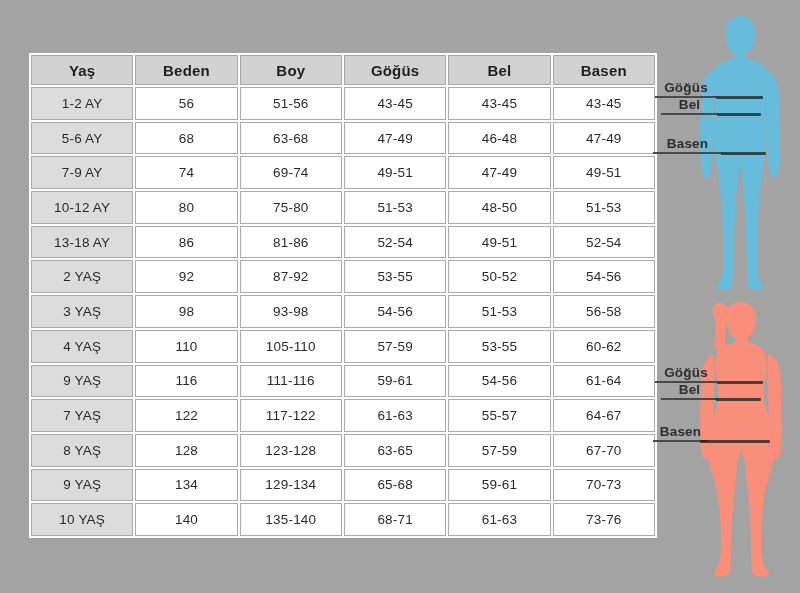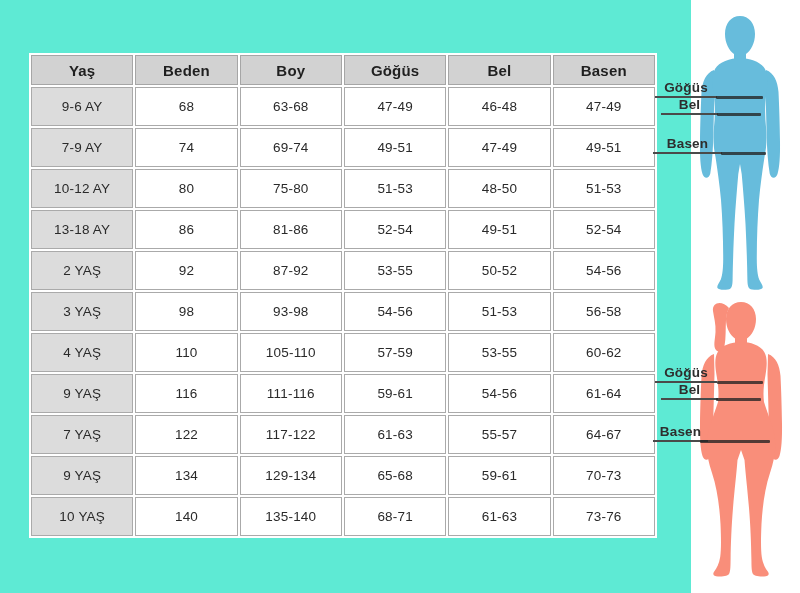--- a/index.html
+++ b/index.html
@@ -1,18 +1,18 @@
 <!DOCTYPE html>
 <html><head>
 <meta charset="utf-8">
 <style>
   * { margin:0; padding:0; box-sizing:border-box; }
   html,body { width:800px; height:593px; background:#ffffff; overflow:hidden;
               font-family:"Liberation Sans", sans-serif; }
-  .page { position:relative; width:691px; height:593px; background:#5eead4; }
+  .page { position:relative; width:800px; height:593px; background:#a3a3a3; }
 
   
   table.size-table {
     position:absolute; left:29px; top:53px; width:628px; height:485px;
     border-collapse:separate; border-spacing:2px; table-layout:fixed;
     background:#ffffff;
   }
   table.size-table th {
     background:#d2d2d2; border:1px solid #a6a6a6; height:30px;
     font-size:15px; font-weight:bold; color:#1f1f1f; letter-spacing:.2px;
@@ -48,21 +48,29 @@
           <th>Yaş</th>
           <th>Beden</th>
           <th>Boy</th>
           <th>Göğüs</th>
           <th>Bel</th>
           <th>Basen</th>
         </tr>
     </thead>
     <tbody>
         <tr>
-          <td class="age-col">9-6 AY</td>
+          <td class="age-col">1-2 AY</td>
+          <td>56</td>
+          <td>51-56</td>
+          <td>43-45</td>
+          <td>43-45</td>
+          <td>43-45</td>
+        </tr>
+        <tr>
+          <td class="age-col">5-6 AY</td>
           <td>68</td>
           <td>63-68</td>
           <td>47-49</td>
           <td>46-48</td>
           <td>47-49</td>
         </tr>
         <tr>
           <td class="age-col">7-9 AY</td>
           <td>74</td>
           <td>69-74</td>
@@ -120,20 +128,28 @@
         </tr>
         <tr>
           <td class="age-col">7 YAŞ</td>
           <td>122</td>
           <td>117-122</td>
           <td>61-63</td>
           <td>55-57</td>
           <td>64-67</td>
         </tr>
         <tr>
+          <td class="age-col">8 YAŞ</td>
+          <td>128</td>
+          <td>123-128</td>
+          <td>63-65</td>
+          <td>57-59</td>
+          <td>67-70</td>
+        </tr>
+        <tr>
           <td class="age-col">9 YAŞ</td>
           <td>134</td>
           <td>129-134</td>
           <td>65-68</td>
           <td>59-61</td>
           <td>70-73</td>
         </tr>
         <tr>
           <td class="age-col">10 YAŞ</td>
           <td>140</td>

